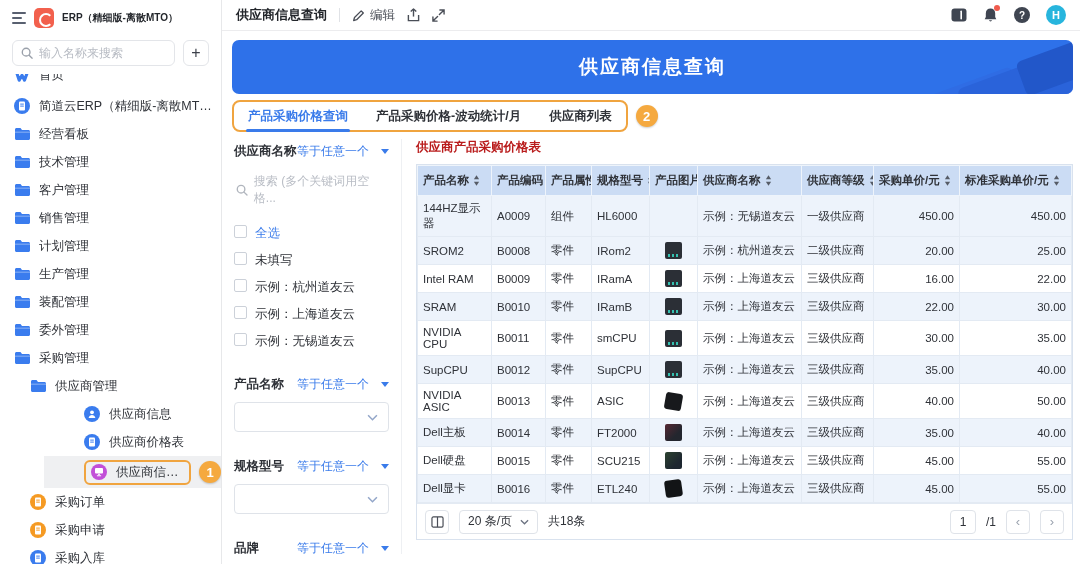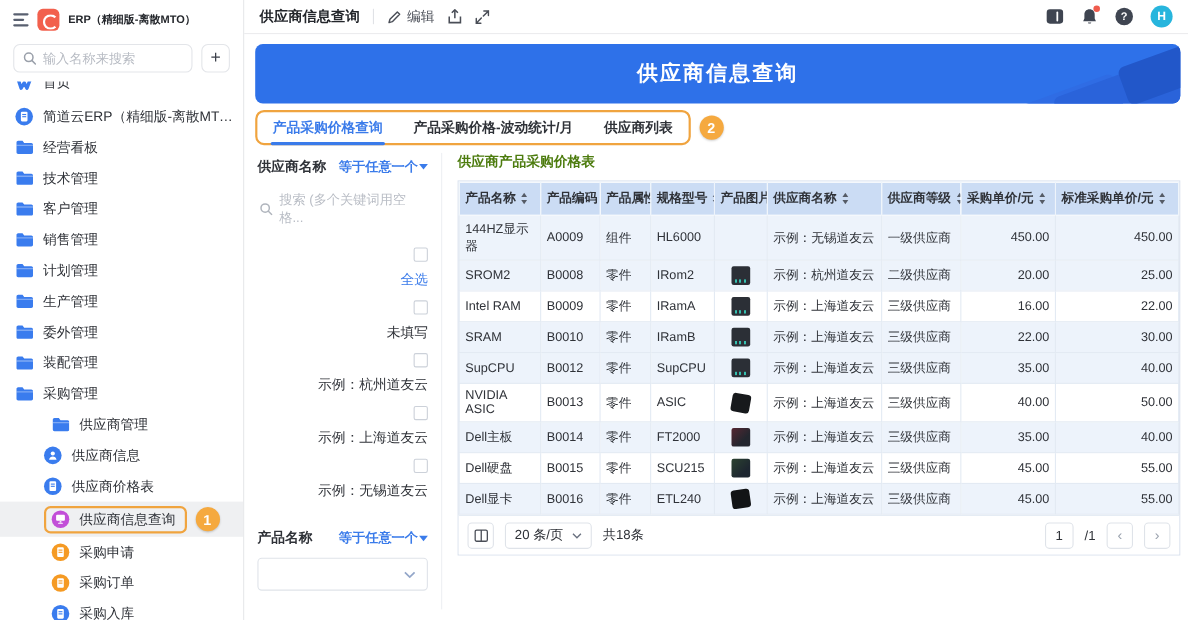--- a/index.html
+++ b/index.html
@@ -19,22 +19,22 @@
     border:2.2px solid #fff; border-radius:50%; border-right-color:transparent; }
   .sb-title { font-size:10px; font-weight:bold; color:#23262b; white-space:nowrap; }
   .sb-search { display:flex; gap:8px; padding:10px 12px 6px; align-items:center;justify-content:space-between; }
   .search-box { flex:1; height:26px; border:1px solid #e3e5e9; border-radius:6px;
     display:flex; align-items:center; gap:6px; padding:0 8px; background:#fff; }
   .search-box .ph { color:#b7bbc3; font-size:12px; }
   .plus-btn { width:26px; height:26px; border:1px solid #e3e5e9; border-radius:6px; background:#fff;
     color:#3c404a; font-size:16px; line-height:1; display:flex; align-items:center; justify-content:center; cursor:pointer; }
   .nav { flex:1; padding-top:2px; overflow:hidden; }
   .nav-item { height:28px; display:flex; align-items:center; padding-left:14px; font-size:12.5px; color:#2f3238; cursor:pointer; }
-  .nav-item.ind1 { padding-left:30px;margin-left:17px; }
-  .nav-item.ind2 { padding-left:40px; }
+  .nav-item.ind1 { padding-left:30px; }
+  .nav-item.ind2 { padding-left:40px;margin-left:44px; }
   .nav-item.selected { background:#eff0f2; height:32px; }
   .nav-item.clipped { height:18px; overflow:hidden; align-items:flex-start; }
   .nav-item.clipped .nav-inner { transform:translateY(-7px);text-align:center; }
   .nav-inner { display:flex; align-items:center; gap:9px; min-width:0; }
   .nav-inner.annotated { border:2px solid #f0a43f; border-radius:6px; padding:2px 8px 2px 5px; }
   .nav-label { white-space:nowrap; overflow:hidden; text-overflow:ellipsis; }
   .cicon { width:16px; height:16px; border-radius:50%; display:flex; align-items:center; justify-content:center; flex:none; }
   .badge { width:22px; height:22px; border-radius:50%; background:#f5a93f; color:#fff; font-weight:bold;
     font-size:13px; display:flex; align-items:center; justify-content:center; margin-left:8px;
     box-shadow:0 1px 2px rgba(0,0,0,.2); flex:none; }
@@ -68,32 +68,32 @@
   .tabs-box { display:flex; align-items:stretch; gap:28px; border:2px solid #f0a43f; border-radius:8px;
     padding:0 14px; height:32px; }
   .tab { display:flex; align-items:center; font-size:12.5px; color:#2f3238; font-weight:bold; position:relative; cursor:pointer; white-space:nowrap; }
   .tab.active { color:#3a7bea; }
   .tab.active::after { content:""; position:absolute; left:-2px; right:-2px; bottom:-2px; height:3px; border-radius:2px; background:#3a7bea; }
 
   .body-row { display:flex; margin-top:6px; height:415px; }
   .filters { width:170px; min-width:170px; padding:4px 12px 0 2px; border-right:1px solid #eef0f3; }
   .f-head { display:flex; justify-content:space-between; align-items:center; font-size:12.5px; color:#2f3238;
     font-weight:bold; margin-bottom:9px; }
-  .f-op { color:#3a7bea; font-weight:bold; font-size:12px; display:flex; gap:1px; align-items:center; cursor:pointer; }
+  .f-op { color:#3a7bea; font-weight:normal; font-size:12px; display:flex; gap:12px; align-items:center; cursor:pointer; }
   .tri-down { width:0; height:0; border-left:4px solid transparent; border-right:4px solid transparent; border-top:5px solid #3a7bea; }
   .f-search { display:flex; gap:6px; align-items:center; color:#b9bdc5; font-size:12px; padding:4px 0 8px 2px; cursor:text; }
-  .f-check { display:flex; gap:8px; align-items:flex-end; font-size:12.5px; color:#2f3238; margin:10px 0; cursor:pointer;flex-direction:column; }
+  .f-check { display:flex; gap:8px; align-items:flex-start; font-size:12.5px; color:#2f3238; margin:10px 0; cursor:pointer; }
   .cb { width:13px; height:13px; border:1px solid #ccd1d9; border-radius:2px; background:#fff; flex:none; cursor:pointer; }
   .f-check.accent .f-check-label { color:#3a7bea; }
   .f-group { margin-top:26px; }
   .f-select { height:30px; border:1px solid #dfe3e9; border-radius:4px; display:flex; align-items:center;
     justify-content:flex-end; padding:0 10px; cursor:pointer; background:#fff; }
 
   .table-area { flex:1; padding-left:14px; min-width:0; display:flex; flex-direction:column; }
-  .tbl-title { font-size:12.5px; font-weight:bold; color:#4d7c0f; margin:0 0 8px; }
+  .tbl-title { font-size:12.5px; font-weight:bold; color:#b91c1c; margin:0 0 8px; }
   .tbl-box { border:1px solid #d9e2ee; }
   table { border-collapse:collapse; width:100%; table-layout:fixed; font-size:11.5px; color:#2f3238; }
   thead th { background:#cbdcf4; font-weight:bold; text-align:left; padding:7px 5px; font-size:11.5px;
     border:1px solid #eef4fb; white-space:nowrap; overflow:hidden; cursor:pointer; }
   thead th .th-in { display:flex; align-items:center; gap:4px; }
   thead th.no-sort { cursor:default; }
   tbody td { border:1px solid #e3eaf3; padding:5px 5px; overflow:hidden; }
   tbody tr.alt td { background:#edf3fb; }
   td.num { text-align:right; }
   td.ctr { text-align:center; }
@@ -219,30 +219,30 @@
             </svg>
             <span class="nav-label">生产管理</span>
           </span>
         </div>
         <div class="nav-item ind0">
           <span class="nav-inner">
             <svg width="16" height="14" viewBox="0 0 16 14">
               <path fill="#3a7cee" d="M1 2.5C1 1.7 1.7 1 2.5 1h4l1.5 2h6.5c.8 0 1.5.7 1.5 1.5v7c0 .8-.7 1.5-1.5 1.5h-12C1.7 13 1 12.3 1 11.5z"></path>
               <path fill="#fff" opacity=".35" d="M1 4.6h15v1.2H1z"></path>
             </svg>
+            <span class="nav-label">装配管理</span>
+          </span>
+        </div>
+        <div class="nav-item ind0">
+          <span class="nav-inner">
+            <svg width="16" height="14" viewBox="0 0 16 14">
+              <path fill="#3a7cee" d="M1 2.5C1 1.7 1.7 1 2.5 1h4l1.5 2h6.5c.8 0 1.5.7 1.5 1.5v7c0 .8-.7 1.5-1.5 1.5h-12C1.7 13 1 12.3 1 11.5z"></path>
+              <path fill="#fff" opacity=".35" d="M1 4.6h15v1.2H1z"></path>
+            </svg>
             <span class="nav-label">委外管理</span>
-          </span>
-        </div>
-        <div class="nav-item ind0">
-          <span class="nav-inner">
-            <svg width="16" height="14" viewBox="0 0 16 14">
-              <path fill="#3a7cee" d="M1 2.5C1 1.7 1.7 1 2.5 1h4l1.5 2h6.5c.8 0 1.5.7 1.5 1.5v7c0 .8-.7 1.5-1.5 1.5h-12C1.7 13 1 12.3 1 11.5z"></path>
-              <path fill="#fff" opacity=".35" d="M1 4.6h15v1.2H1z"></path>
-            </svg>
-            <span class="nav-label">装配管理</span>
           </span>
         </div>
         <div class="nav-item ind0">
           <span class="nav-inner">
             <svg width="16" height="14" viewBox="0 0 16 14">
               <path fill="#3a7cee" d="M1 2.5C1 1.7 1.7 1 2.5 1h4l1.5 2h6.5c.8 0 1.5.7 1.5 1.5v7c0 .8-.7 1.5-1.5 1.5h-12C1.7 13 1 12.3 1 11.5z"></path>
               <path fill="#fff" opacity=".35" d="M1 4.6h15v1.2H1z"></path>
             </svg>
             <span class="nav-label">采购管理</span>
           </span>
@@ -294,33 +294,33 @@
         </div>
         <div class="nav-item ind1">
           <span class="nav-inner">
             <span class="cicon" style="background:#f59a23">
               <svg width="10" height="10" viewBox="0 0 10 10">
                 <rect x="2" y="0.6" width="6" height="8.8" rx="1" fill="#fff"></rect>
                 <rect x="3.2" y="2.6" width="3.6" height="1" fill="#f59a23"></rect>
                 <rect x="3.2" y="4.6" width="3.6" height="1" fill="#f59a23"></rect>
               </svg>
             </span>
-            <span class="nav-label">采购申请</span>
+            <span class="nav-label">采购订单</span>
           </span>
         </div>
         <div class="nav-item ind1">
           <span class="nav-inner">
             <span class="cicon" style="background:#f59a23">
               <svg width="10" height="10" viewBox="0 0 10 10">
                 <rect x="2" y="0.6" width="6" height="8.8" rx="1" fill="#fff"></rect>
                 <rect x="3.2" y="2.6" width="3.6" height="1" fill="#f59a23"></rect>
                 <rect x="3.2" y="4.6" width="3.6" height="1" fill="#f59a23"></rect>
               </svg>
             </span>
-            <span class="nav-label">采购订单</span>
+            <span class="nav-label">采购申请</span>
           </span>
         </div>
         <div class="nav-item ind1">
           <span class="nav-inner">
             <span class="cicon" style="background:#3a7cee">
               <svg width="10" height="10" viewBox="0 0 10 10">
                 <rect x="2" y="0.6" width="6" height="8.8" rx="1" fill="#fff"></rect>
                 <rect x="3.2" y="2.6" width="3.6" height="1" fill="#3a7cee"></rect>
                 <rect x="3.2" y="4.6" width="3.6" height="1" fill="#3a7cee"></rect>
               </svg>
@@ -574,20 +574,31 @@
                     <td>SRAM</td>
                     <td>B0010</td>
                     <td>零件</td>
                     <td>IRamB</td>
                     <td class="ctr"><span class="thumb chip-photo"></span></td>
                     <td>示例：上海道友云</td>
                     <td>三级供应商</td>
                     <td class="num">22.00</td>
                     <td class="num">30.00</td>
                   </tr>
+                  <tr>
+                    <td>NVIDIA CPU</td>
+                    <td>B0011</td>
+                    <td>零件</td>
+                    <td>smCPU</td>
+                    <td class="ctr"><span class="thumb chip-photo"></span></td>
+                    <td>示例：上海道友云</td>
+                    <td>三级供应商</td>
+                    <td class="num">30.00</td>
+                    <td class="num">35.00</td>
+                  </tr>
                   <tr class="alt">
                     <td>SupCPU</td>
                     <td>B0012</td>
                     <td>零件</td>
                     <td>SupCPU</td>
                     <td class="ctr"><span class="thumb chip-photo"></span></td>
                     <td>示例：上海道友云</td>
                     <td>三级供应商</td>
                     <td class="num">35.00</td>
                     <td class="num">40.00</td>

